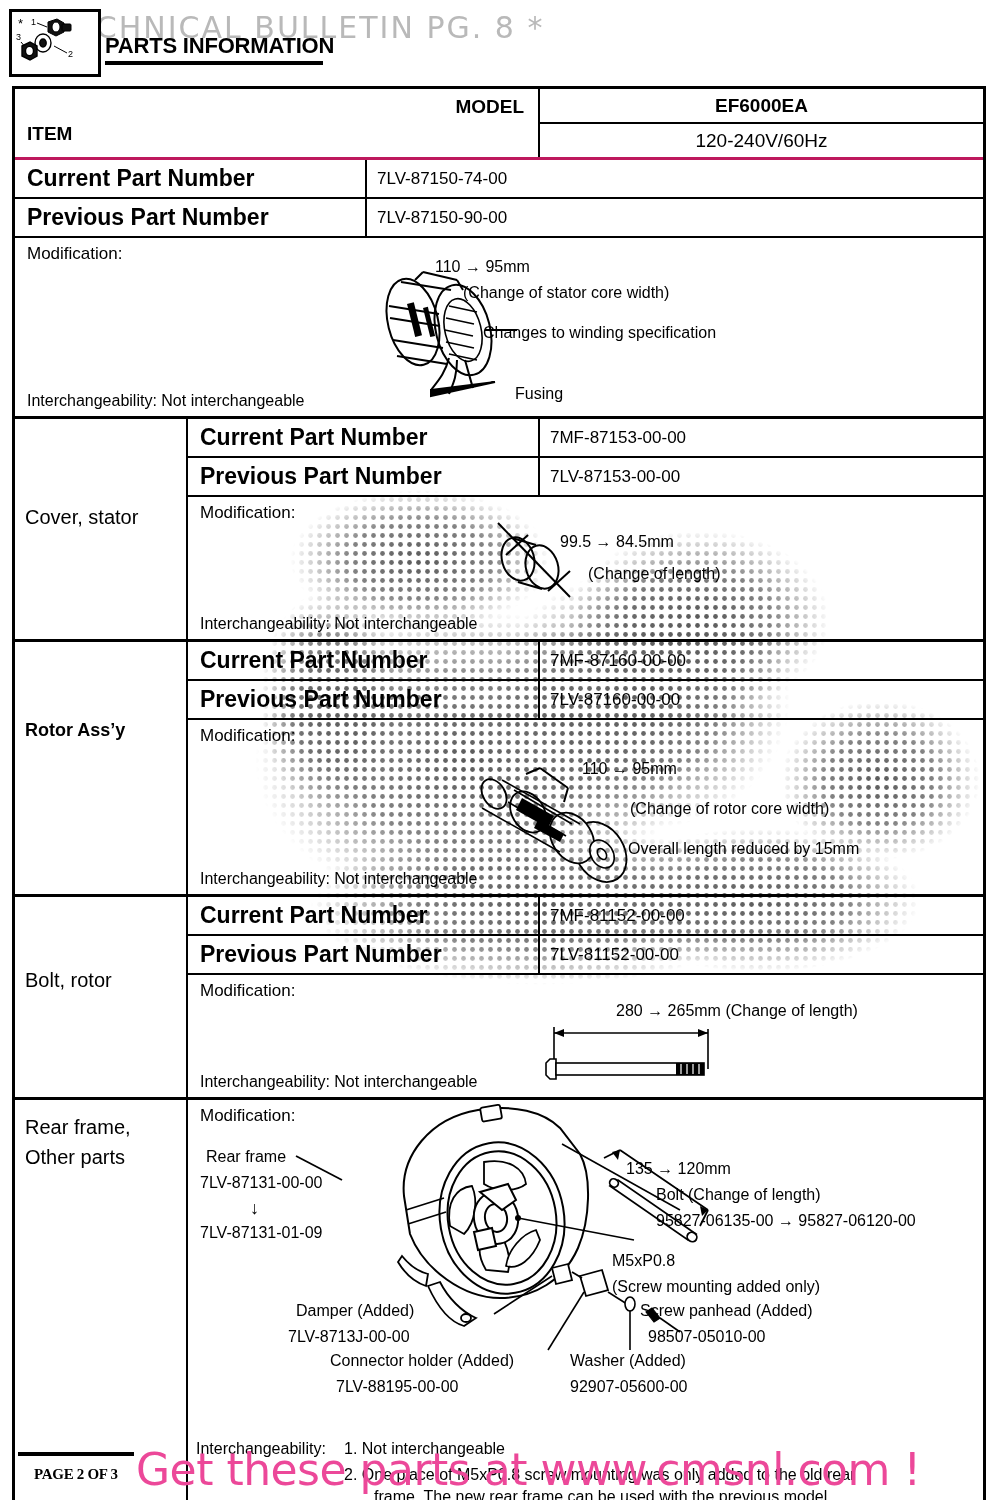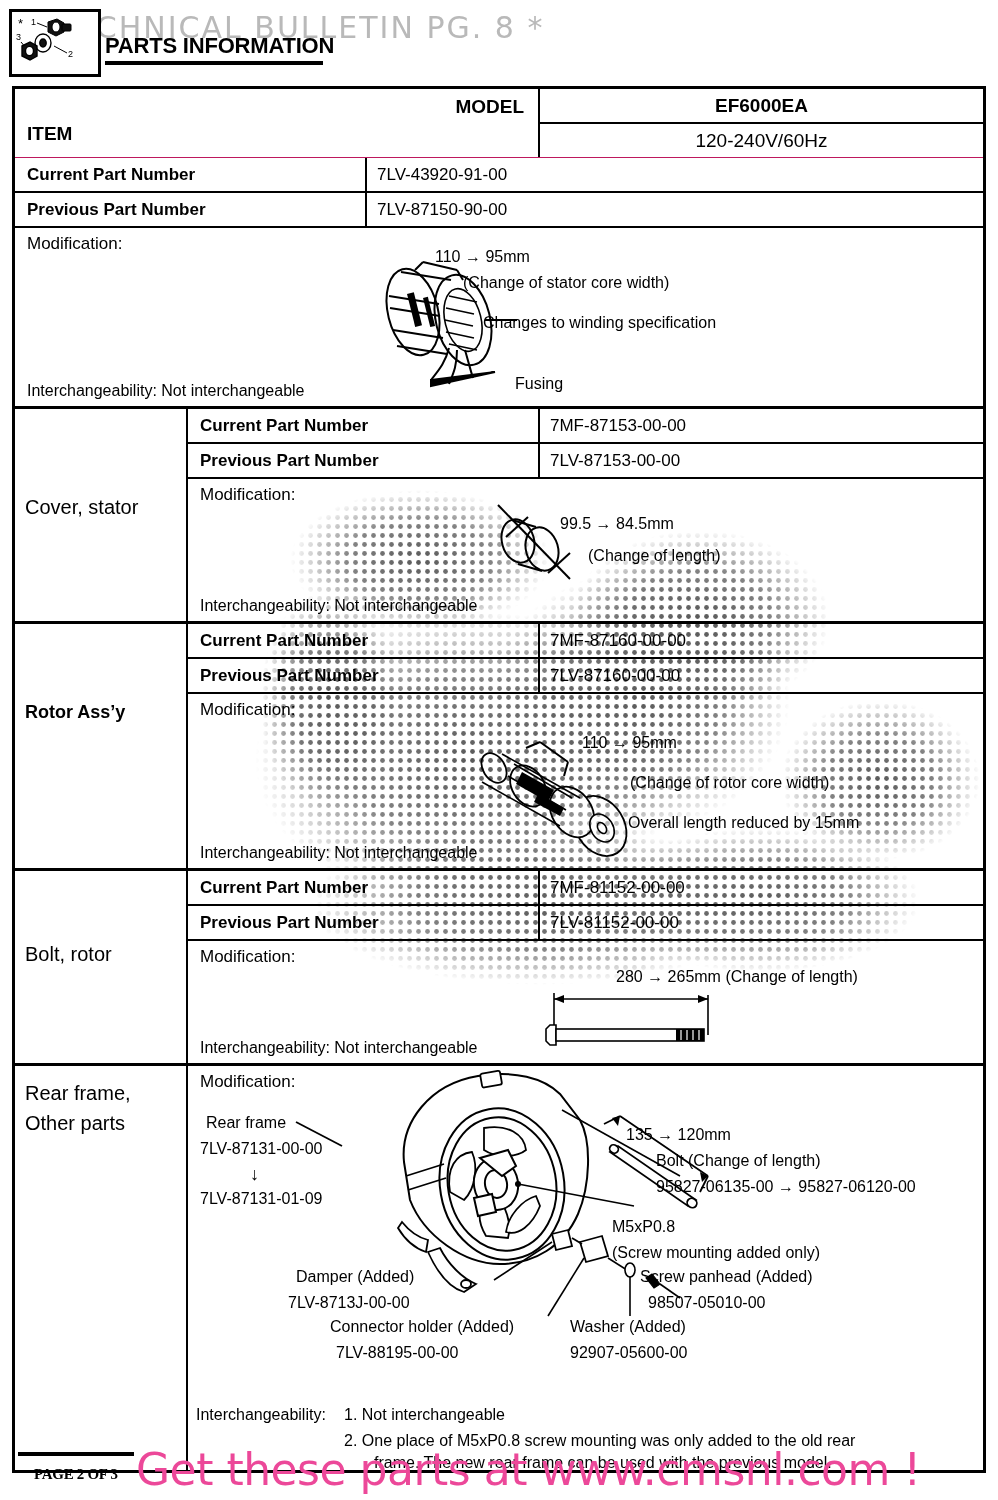--- a/index.html
+++ b/index.html
@@ -87,36 +87,36 @@
   .sub-row {
     display: flex;
     border-bottom: 2px solid #000;
     min-height: 33px;
   }
   .lbl {
     width: 352px;
     box-sizing: border-box;
     border-right: 2px solid #000;
     padding: 5px 0 5px 12px;
-    font-size: 17px;
+    font-size: 23px;
     font-weight: bold;
     display: flex;
     align-items: center;
   }
   .val {
     flex: 1;
     box-sizing: border-box;
     padding: 5px 0 5px 10px;
     font-size: 17px;
     display: flex;
     align-items: center;
   }
 
   
-  #hdr-row { display: flex; border-bottom: 1px solid #be185d; }
+  #hdr-row { display: flex; border-bottom: 3px solid #be185d; }
   #hdr-item {
     width: 525px;
     box-sizing: border-box;
     border-right: 2px solid #000;
     position: relative;
     height: 68px;
   }
   #hdr-model-word {
     position: absolute;
     right: 14px; top: 7px;
@@ -252,21 +252,21 @@
     <div id="hdr-model-col">
       <div id="hdr-model-name">EF6000EA</div>
       <div id="hdr-model-volt">120-240V/60Hz</div>
     </div>
   </div>
 
   <div class="row">
     <div class="c-body">
       <div class="sub-row">
         <div class="lbl">Current Part Number</div>
-        <div class="val">7LV-43920-91-00</div>
+        <div class="val">7LV-87150-74-00</div>
       </div>
       <div class="sub-row">
         <div class="lbl">Previous Part Number</div>
         <div class="val">7LV-87150-90-00</div>
       </div>
       <div class="mod" style="height:178px">
         <div class="mod-label">Modification:</div>
 
         <svg class="mod-fig" style="left:330px; top:18px;" width="200" height="150" viewBox="0 0 200 150">
           <g fill="none" stroke="#000" stroke-width="2">

